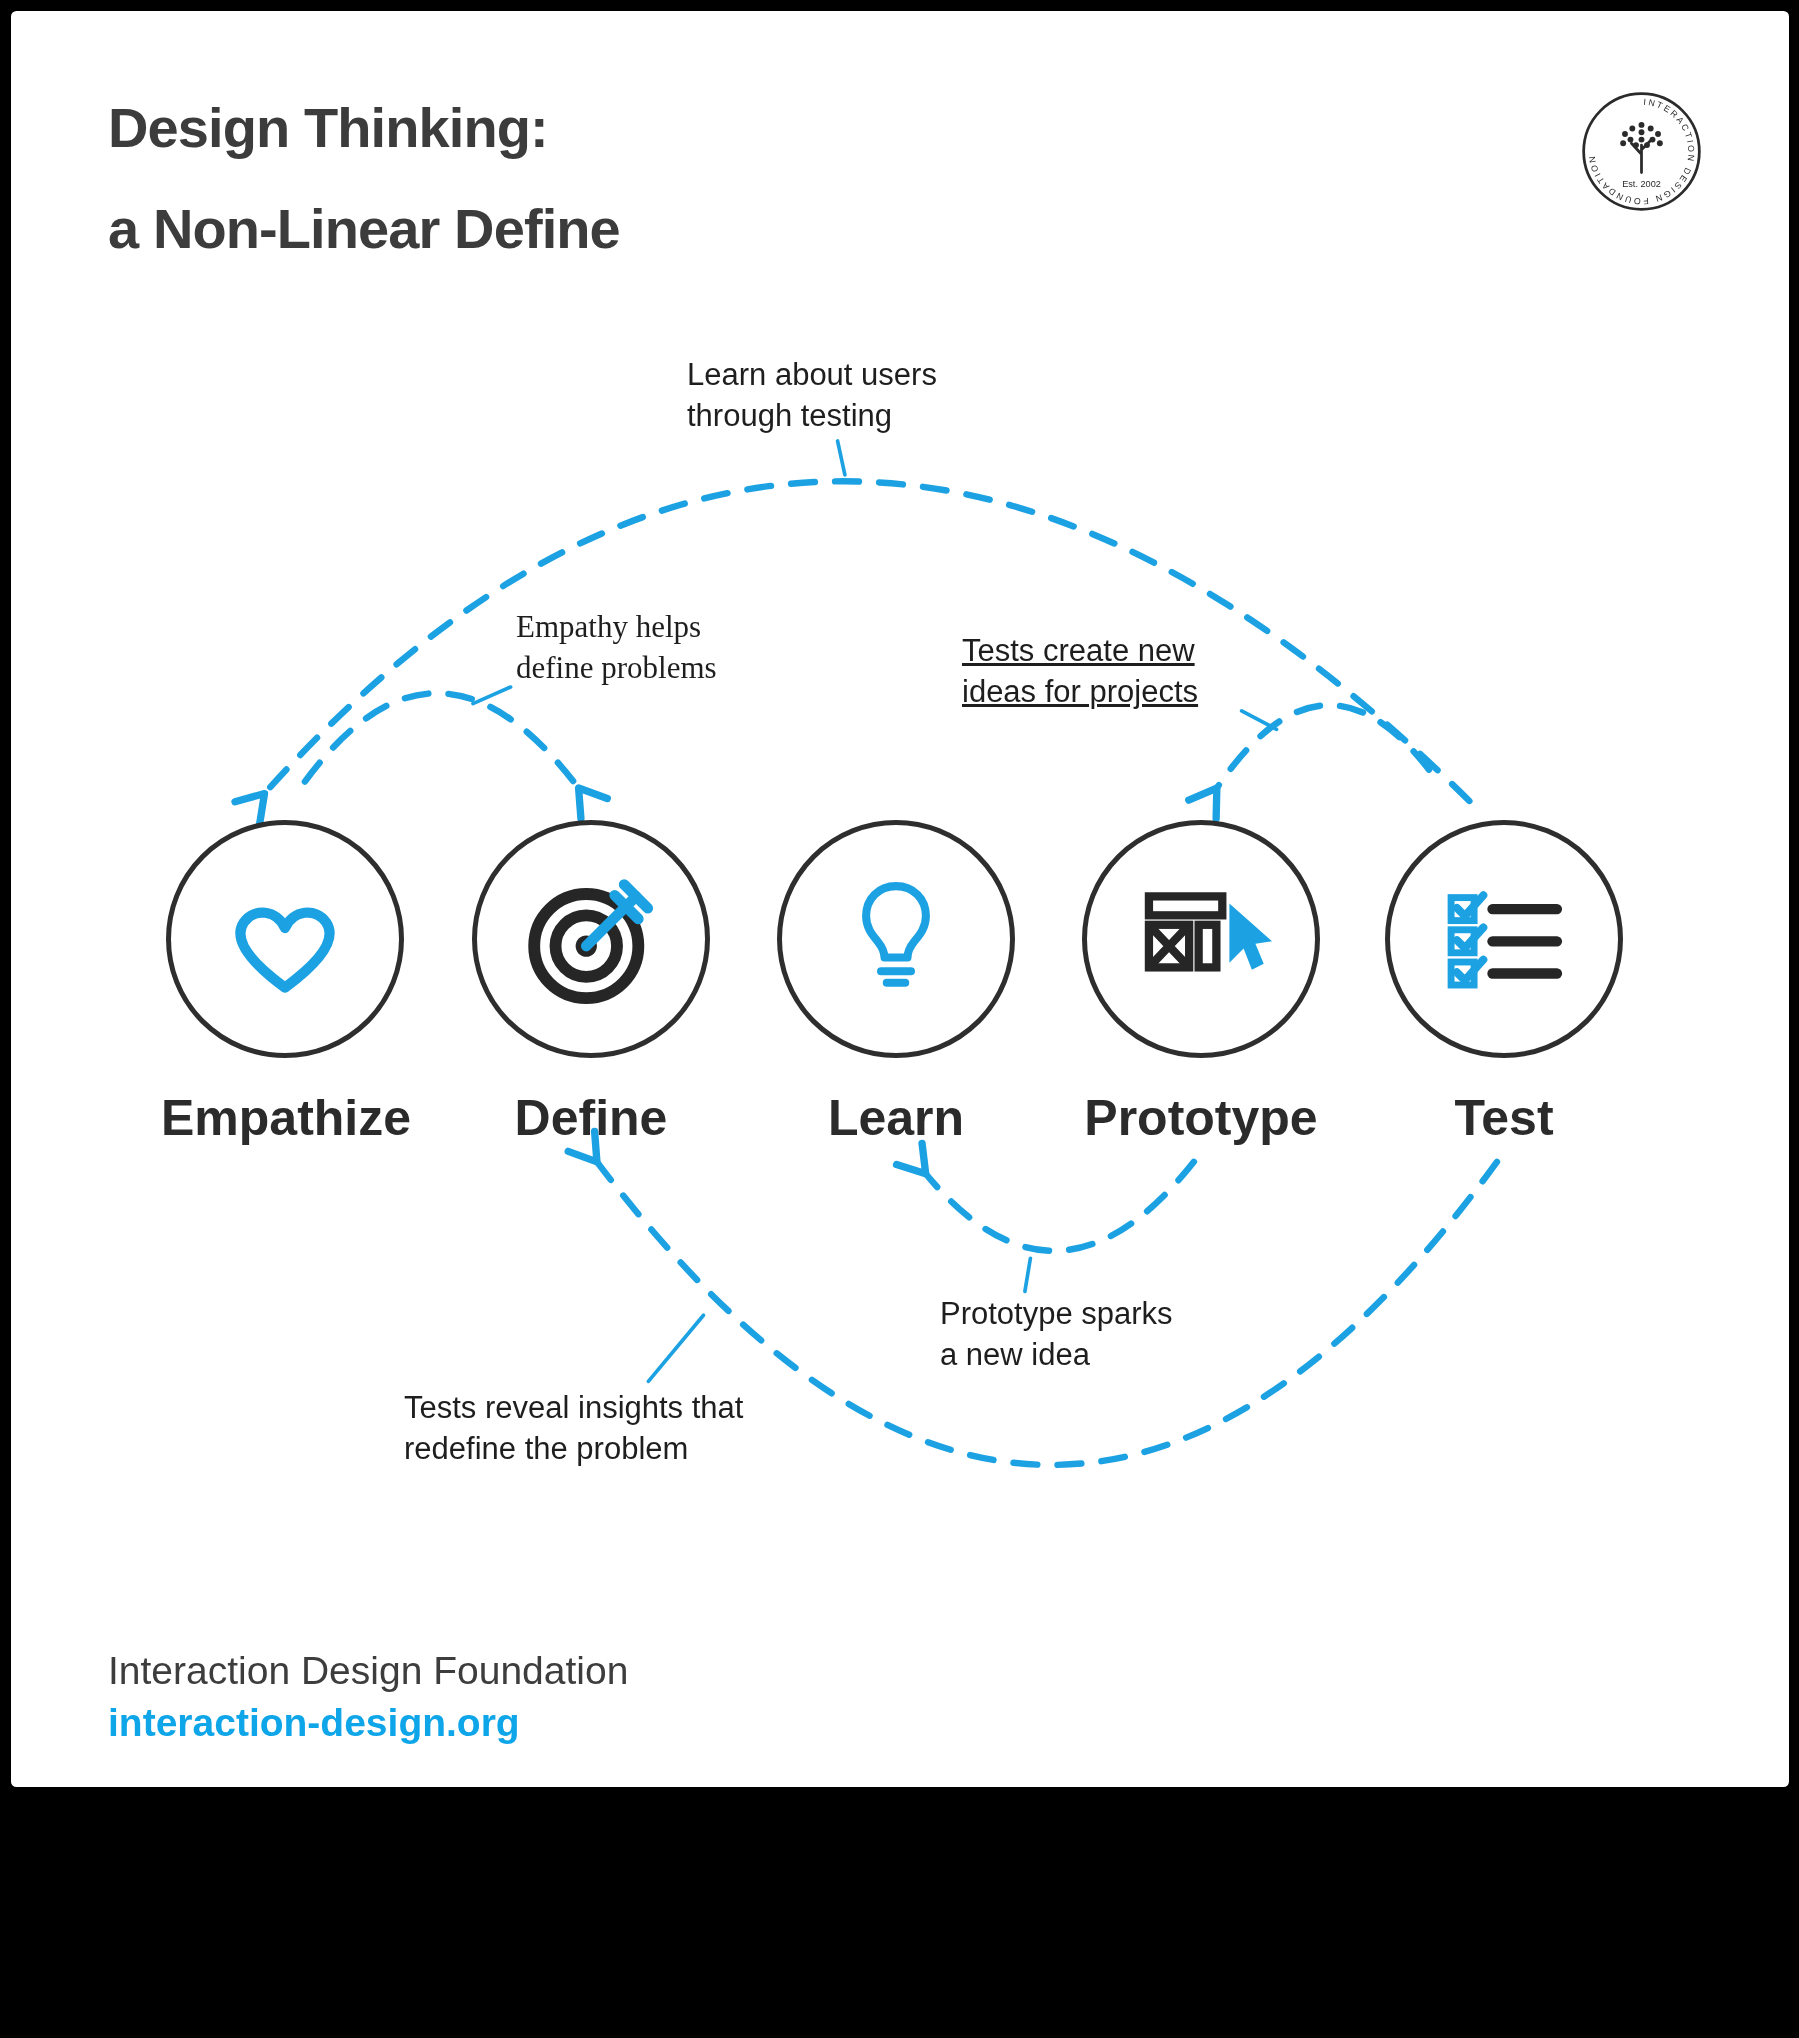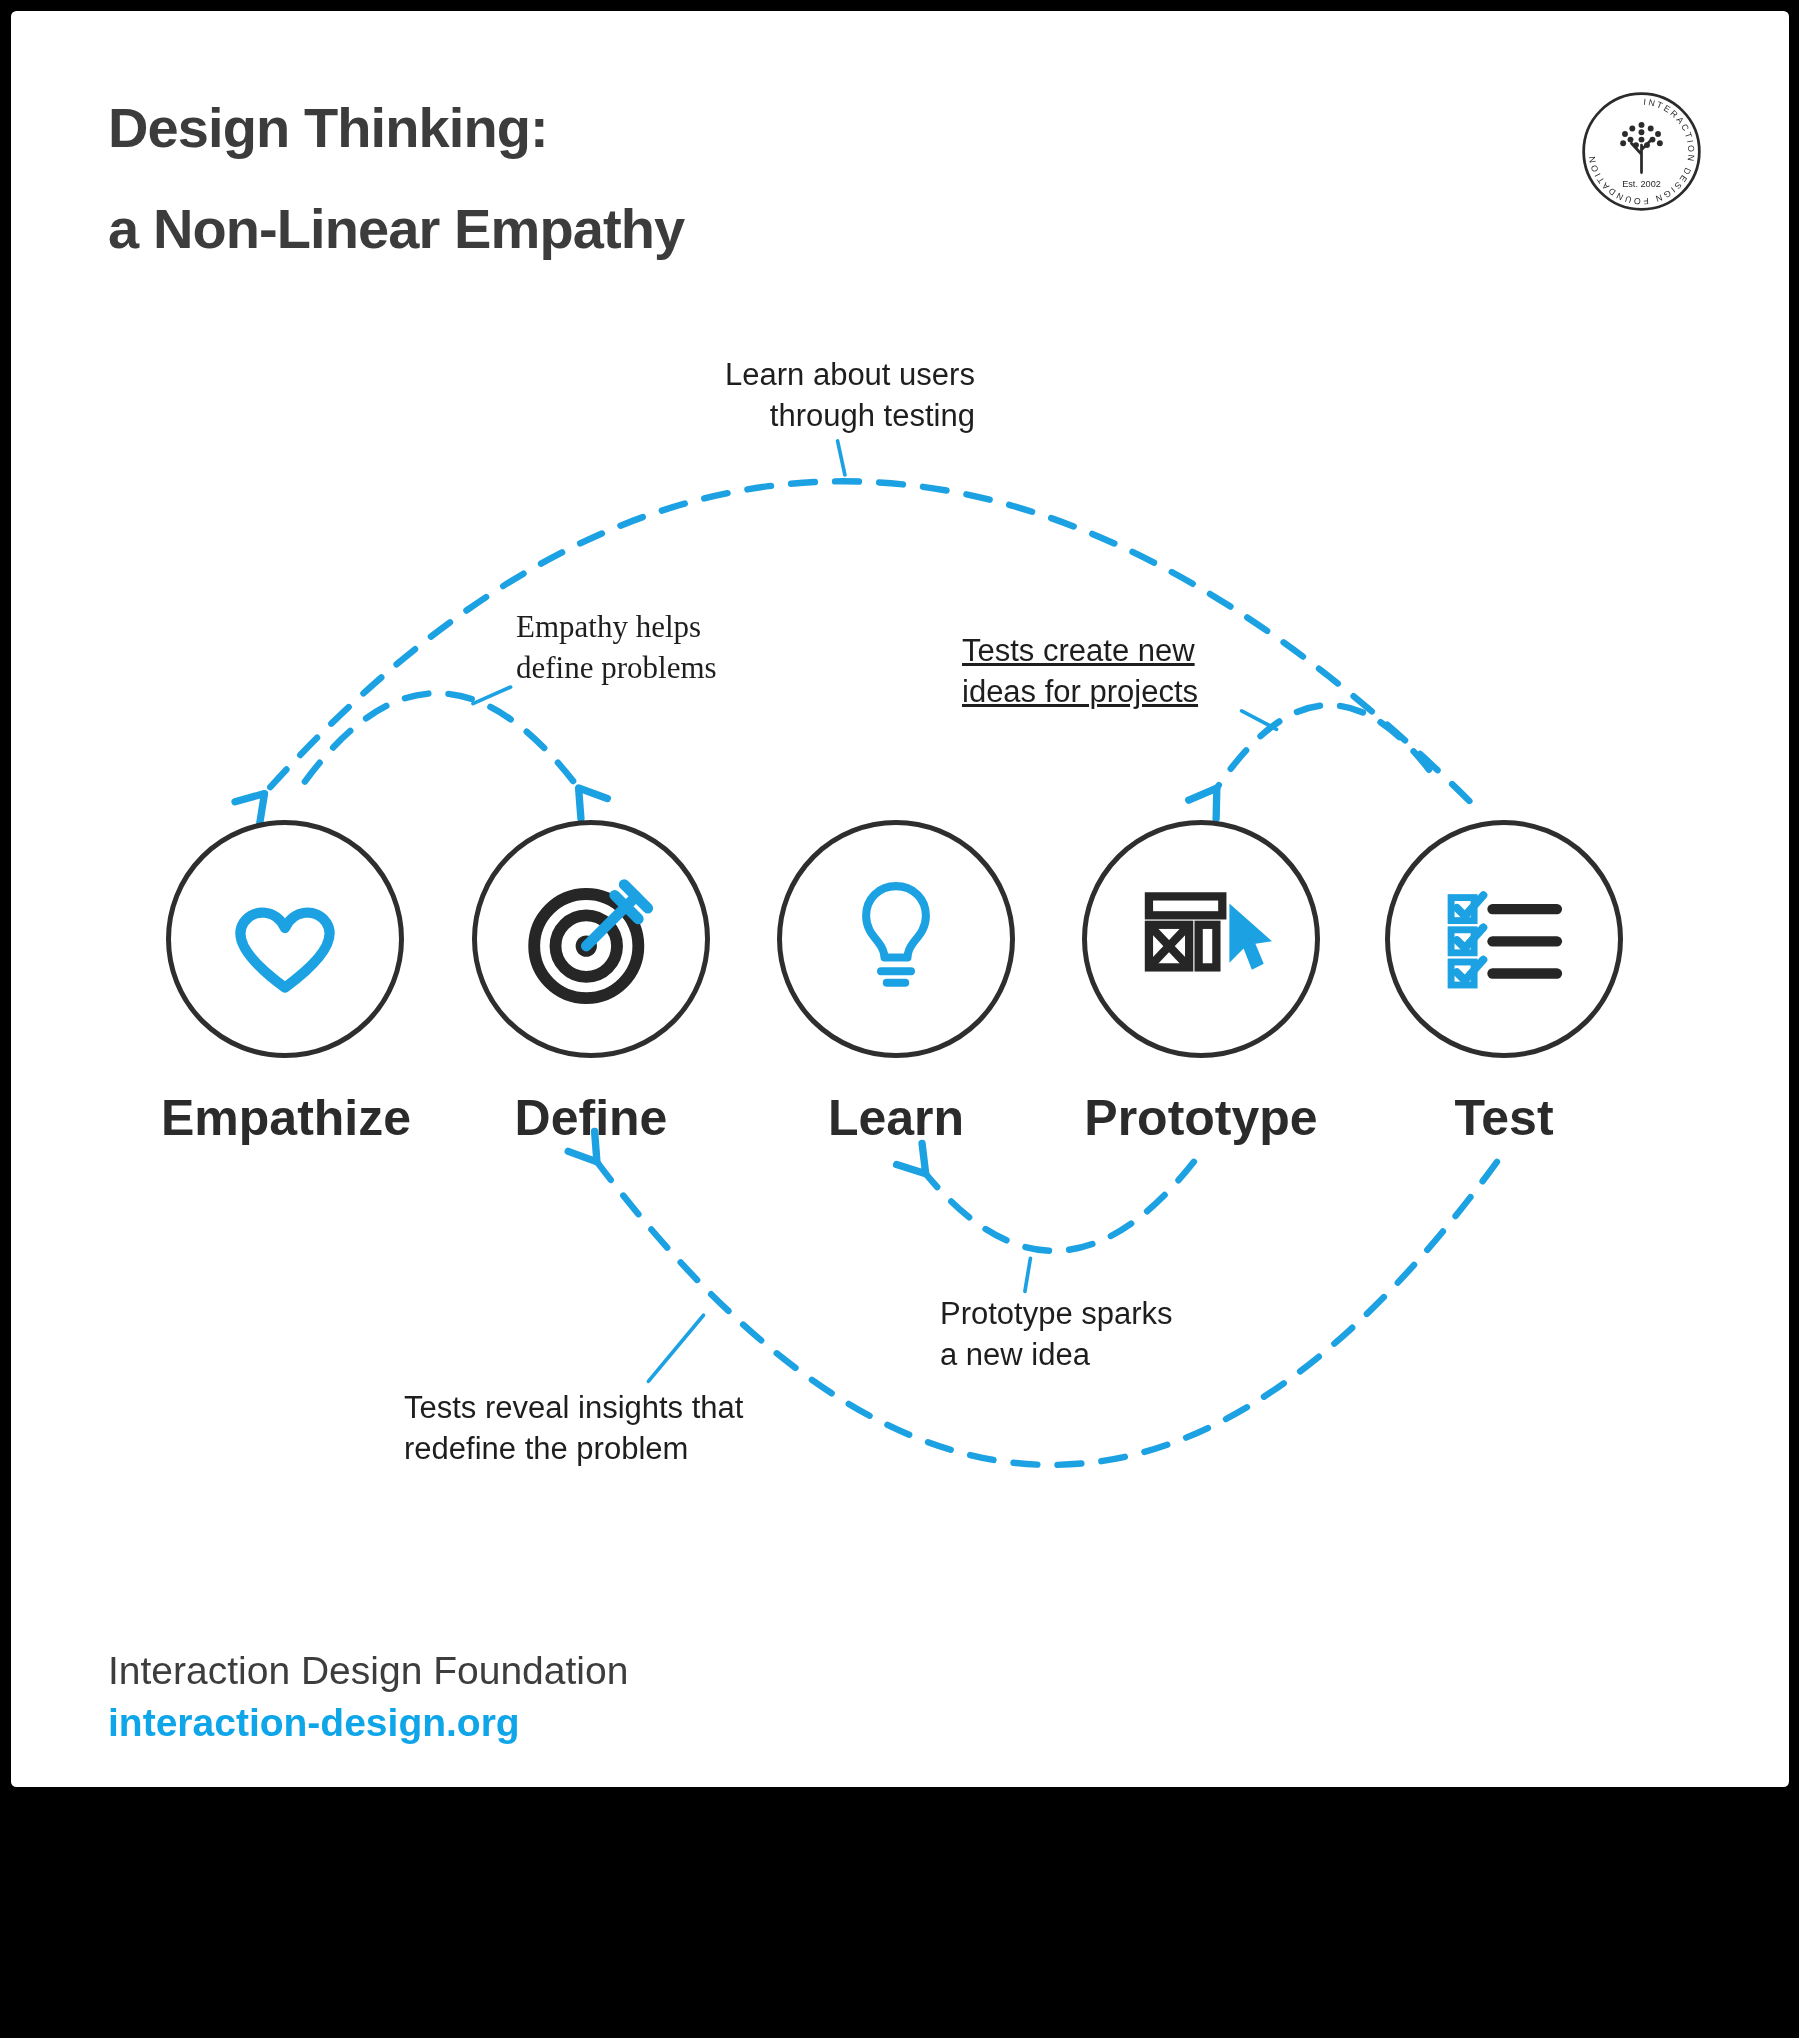--- a/index.html
+++ b/index.html
@@ -18,21 +18,21 @@
   .overlay{position:absolute;left:0;top:0;pointer-events:none;}
 </style>
 </head>
 <body>
 
 <div class="page">
   <div class="panel"></div>
 
   <div class="abs title">
     <div>Design Thinking:</div>
-    <div>a Non-Linear Empathy</div>
+    <div>a Non-Linear Define</div>
   </div>
 
   <div class="abs" style="left:1580px;top:90px;width:123px;height:123px;">
     <svg width="123" height="123" viewBox="0 0 134 134">
       <circle cx="67" cy="67" r="63" fill="none" stroke="#2B2B2B" stroke-width="3"></circle>
       <defs>
         <path id="logoRingPath" d="M 67 16 A 51 51 0 1 1 66.9 16" fill="none"></path>
       </defs>
       <text font-size="9.5" letter-spacing="2.3" fill="#2B2B2B">
         <textPath href="#logoRingPath" startOffset="2">INTERACTION DESIGN FOUNDATION</textPath>
@@ -74,21 +74,21 @@
     </g>
     <g fill="none" stroke="#1CA2E3" stroke-width="4" stroke-linecap="round">
       <path d="M912 480 L920 517"></path>
       <path d="M556 748 L515 766"></path>
       <path d="M1352 774 L1390 794"></path>
       <path d="M1122 1370 L1116 1406"></path>
       <path d="M706 1504 L766 1432"></path>
     </g>
   </svg>
 
-  <div class="ann" style="left:725px;top:354px;text-align:right;">Learn about users
+  <div class="ann" style="left:687px;top:354px;">Learn about users
 through testing</div>
   <div class="ann" style="left:516px;top:606px;font-family:Liberation Serif, serif;">Empathy helps
 define problems</div>
   <div class="ann" style="left:962px;top:630px;text-decoration:underline;">Tests create new
 ideas for projects</div>
   <div class="ann" style="left:940px;top:1293px;">Prototype sparks
 a new idea</div>
   <div class="ann" style="left:404px;top:1387px;">Tests reveal insights that
 redefine the problem</div>
 

